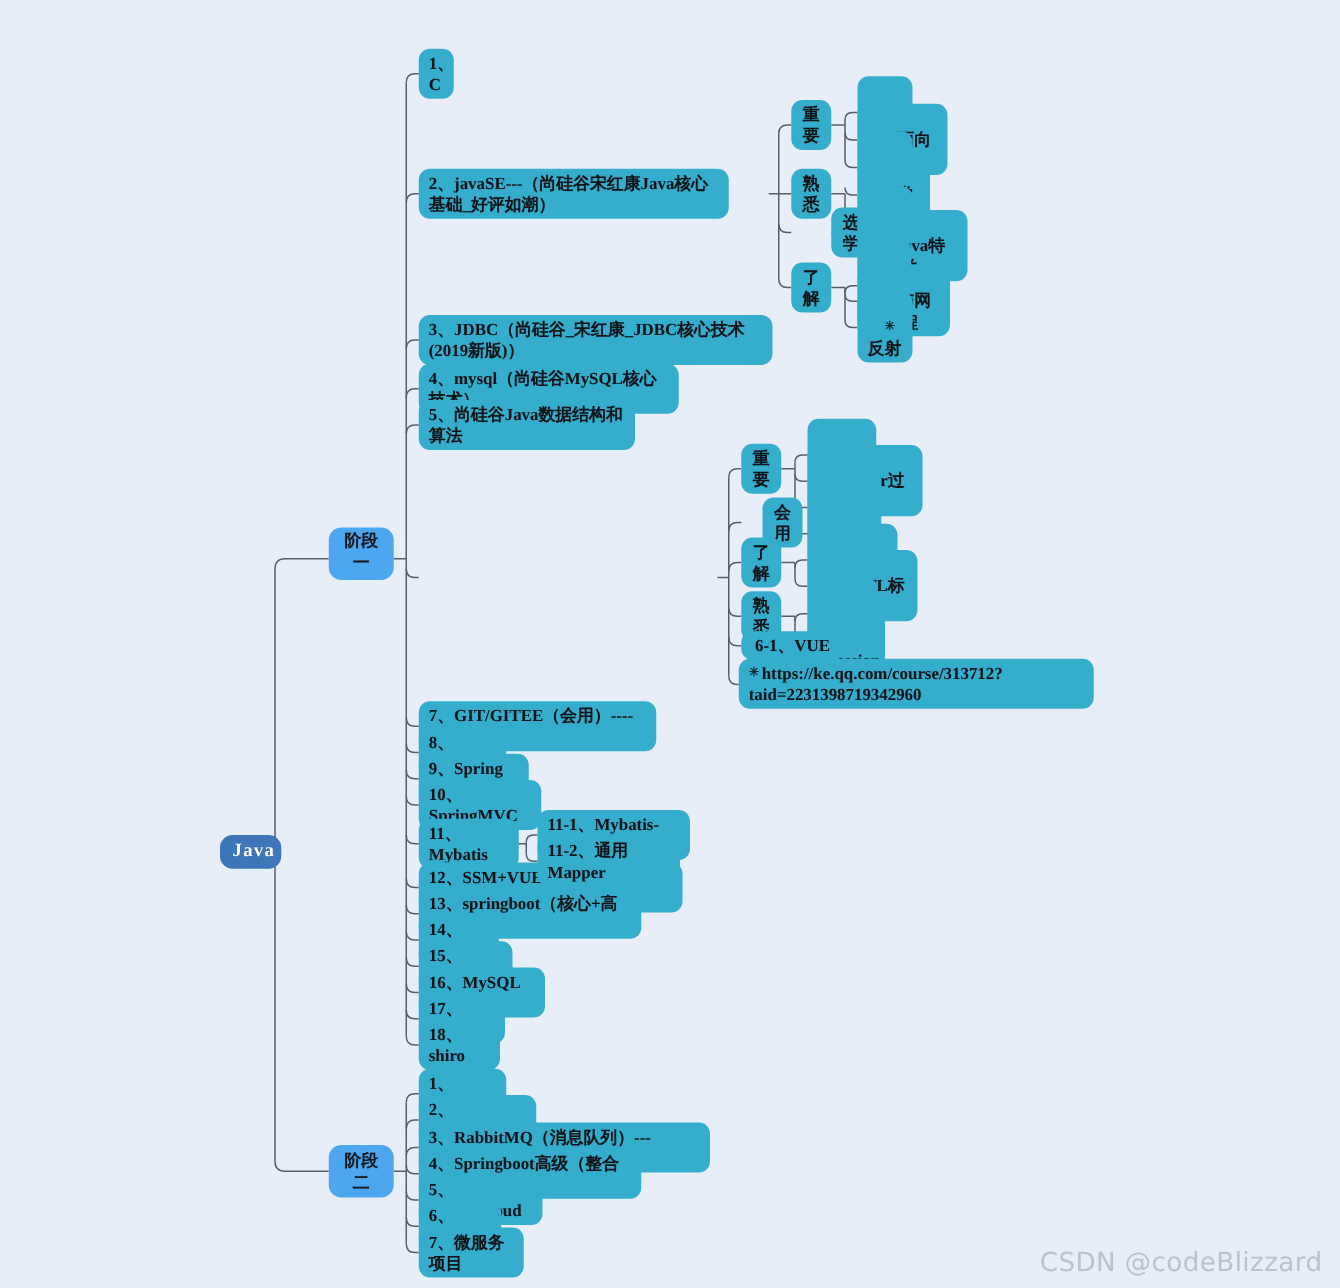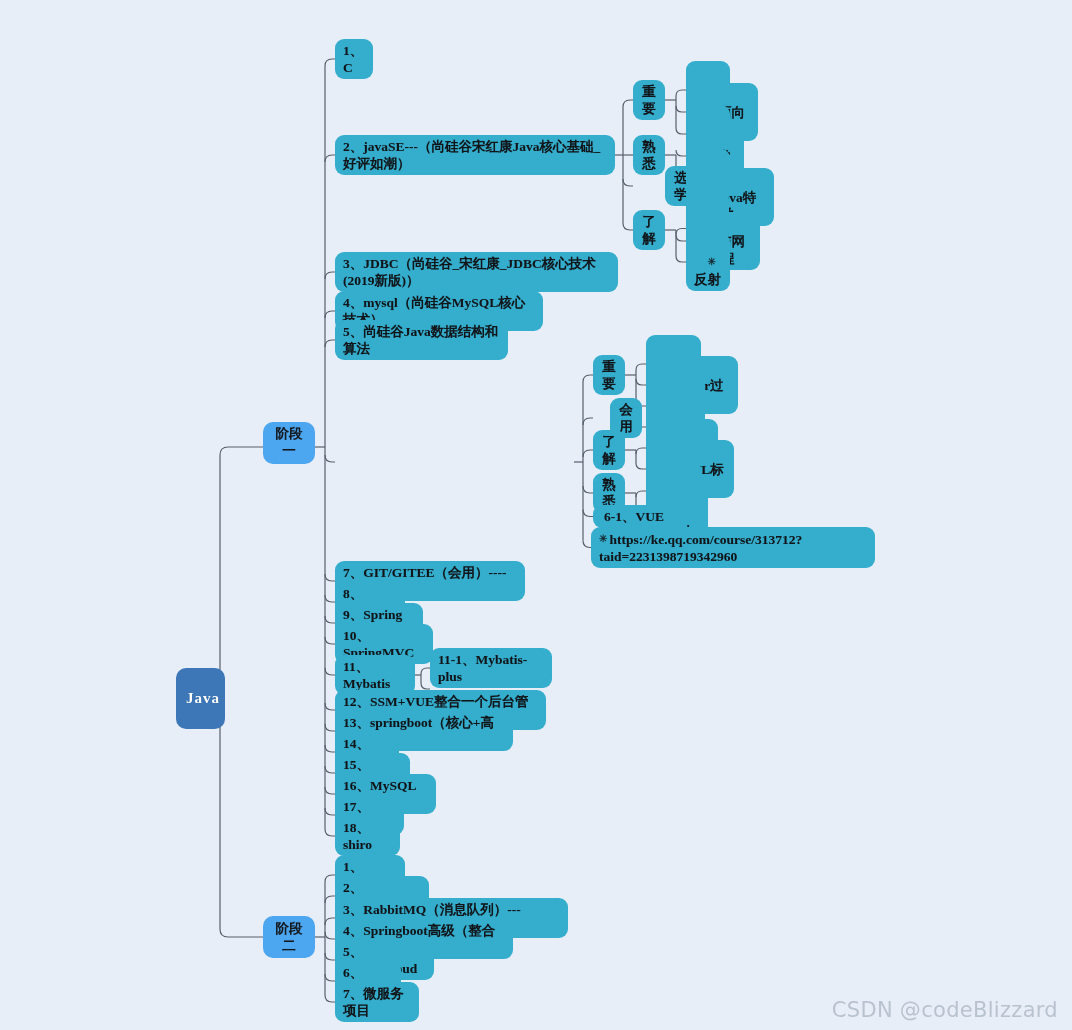--- a/index.html
+++ b/index.html
@@ -32,21 +32,21 @@
     letter-spacing:0px;
     text-shadow:0 0 1px rgba(0,0,0,.18);
   }
   .node.root{
     background:#3d77b8;
     color:#ffffff;
     border-radius:10px;
     font-size:15px;
     letter-spacing:1px;
     text-align:center;
-    padding:22px 10px;
+    padding:5px 10px;
   }
   .node.stage{
     background:#4da6f0;
     color:#14181d;
     border-radius:10px;
     text-align:center;
     font-size:13.5px;
     padding:4px 9px;
   }
   .node.cat{
@@ -159,23 +159,23 @@
       <path d="M 421 674 V 683" fill="none" stroke="#555f6b" stroke-width="1.2"></path>
       <path d="M 421 674 Q 421 668 427 668 H 430" fill="none" stroke="#555f6b" stroke-width="1.2"></path>
       <path d="M 421 683 Q 421 689 427 689 H 430" fill="none" stroke="#555f6b" stroke-width="1.2"></path>
     </svg>
 
   <div class="node root" style="left:176px;top:668px;width:49px;">Java</div>
 
   <div class="node stage" style="left:263px;top:422px;width:52px;font-family:Liberation Mono, monospace;">阶段一</div>
   <div class="node stage" style="left:263px;top:916px;width:52px;">阶段二</div>
 
-  <div class="node" style="left:335px;top:39px;width:38px;">1、C</div>
-
-  <div class="node wide" style="left:335px;top:135px;width:280px;">2、javaSE---（尚硅谷宋红康Java核心基础_好评如潮）</div>
+  <div class="node" style="left:335px;top:39px;width:28px;">1、C</div>
+
+  <div class="node wide" style="left:335px;top:135px;width:248px;">2、javaSE---（尚硅谷宋红康Java核心基础_好评如潮）</div>
 
   <div class="node wide" style="left:335px;top:252px;width:283px;">3、JDBC（尚硅谷_宋红康_JDBC核心技术(2019新版)）</div>
 
   <div class="node" style="left:335px;top:291px;width:208px;">4、mysql（尚硅谷MySQL核心技术）</div>
 
   <div class="node" style="left:335px;top:320px;width:173px;">5、尚硅谷Java数据结构和算法</div>
 
 
   <div class="node" style="left:335px;top:561px;width:190px;">7、GIT/GITEE（会用）----SVN</div>
   <div class="node" style="left:335px;top:582px;width:70px;">8、maven</div>
@@ -240,20 +240,21 @@
   <div class="node" style="left:646px;top:462px;width:56px;">
     <span class="bullet">✳</span><span>cookie</span></div>
   <div class="node" style="left:646px;top:483px;width:62px;">
     <span class="bullet">✳</span><span>session</span></div>
 
   <div class="node" style="left:593px;top:505px;width:82px;text-align:center;">6-1、VUE</div>
   <div class="node wide" style="left:591px;top:527px;width:284px;">
     <span class="bullet">✳</span><span>https://ke.qq.com/course/313712?taid=2231398719342960</span></div>
 
   <div class="node" style="left:430px;top:648px;width:122px;">11-1、Mybatis-plus</div>
+  <div class="node" style="left:430px;top:669px;width:114px;">11-2、通用Mapper</div>
 
   <div class="node" style="left:335px;top:855px;width:70px;">1、dubbo</div>
   <div class="node" style="left:335px;top:876px;width:94px;">2、zookeeper</div>
   <div class="node" style="left:335px;top:898px;width:233px;">3、RabbitMQ（消息队列）---ActiveMQ</div>
   <div class="node" style="left:335px;top:919px;width:178px;">4、Springboot高级（整合篇）</div>
   <div class="node" style="left:335px;top:940px;width:99px;">5、SpringCloud</div>
   <div class="node" style="left:335px;top:961px;width:66px;">6、Nginx</div>
   <div class="node" style="left:335px;top:982px;width:84px;">7、微服务项目</div>
 
   <div class="watermark">CSDN @codeBlizzard</div>

